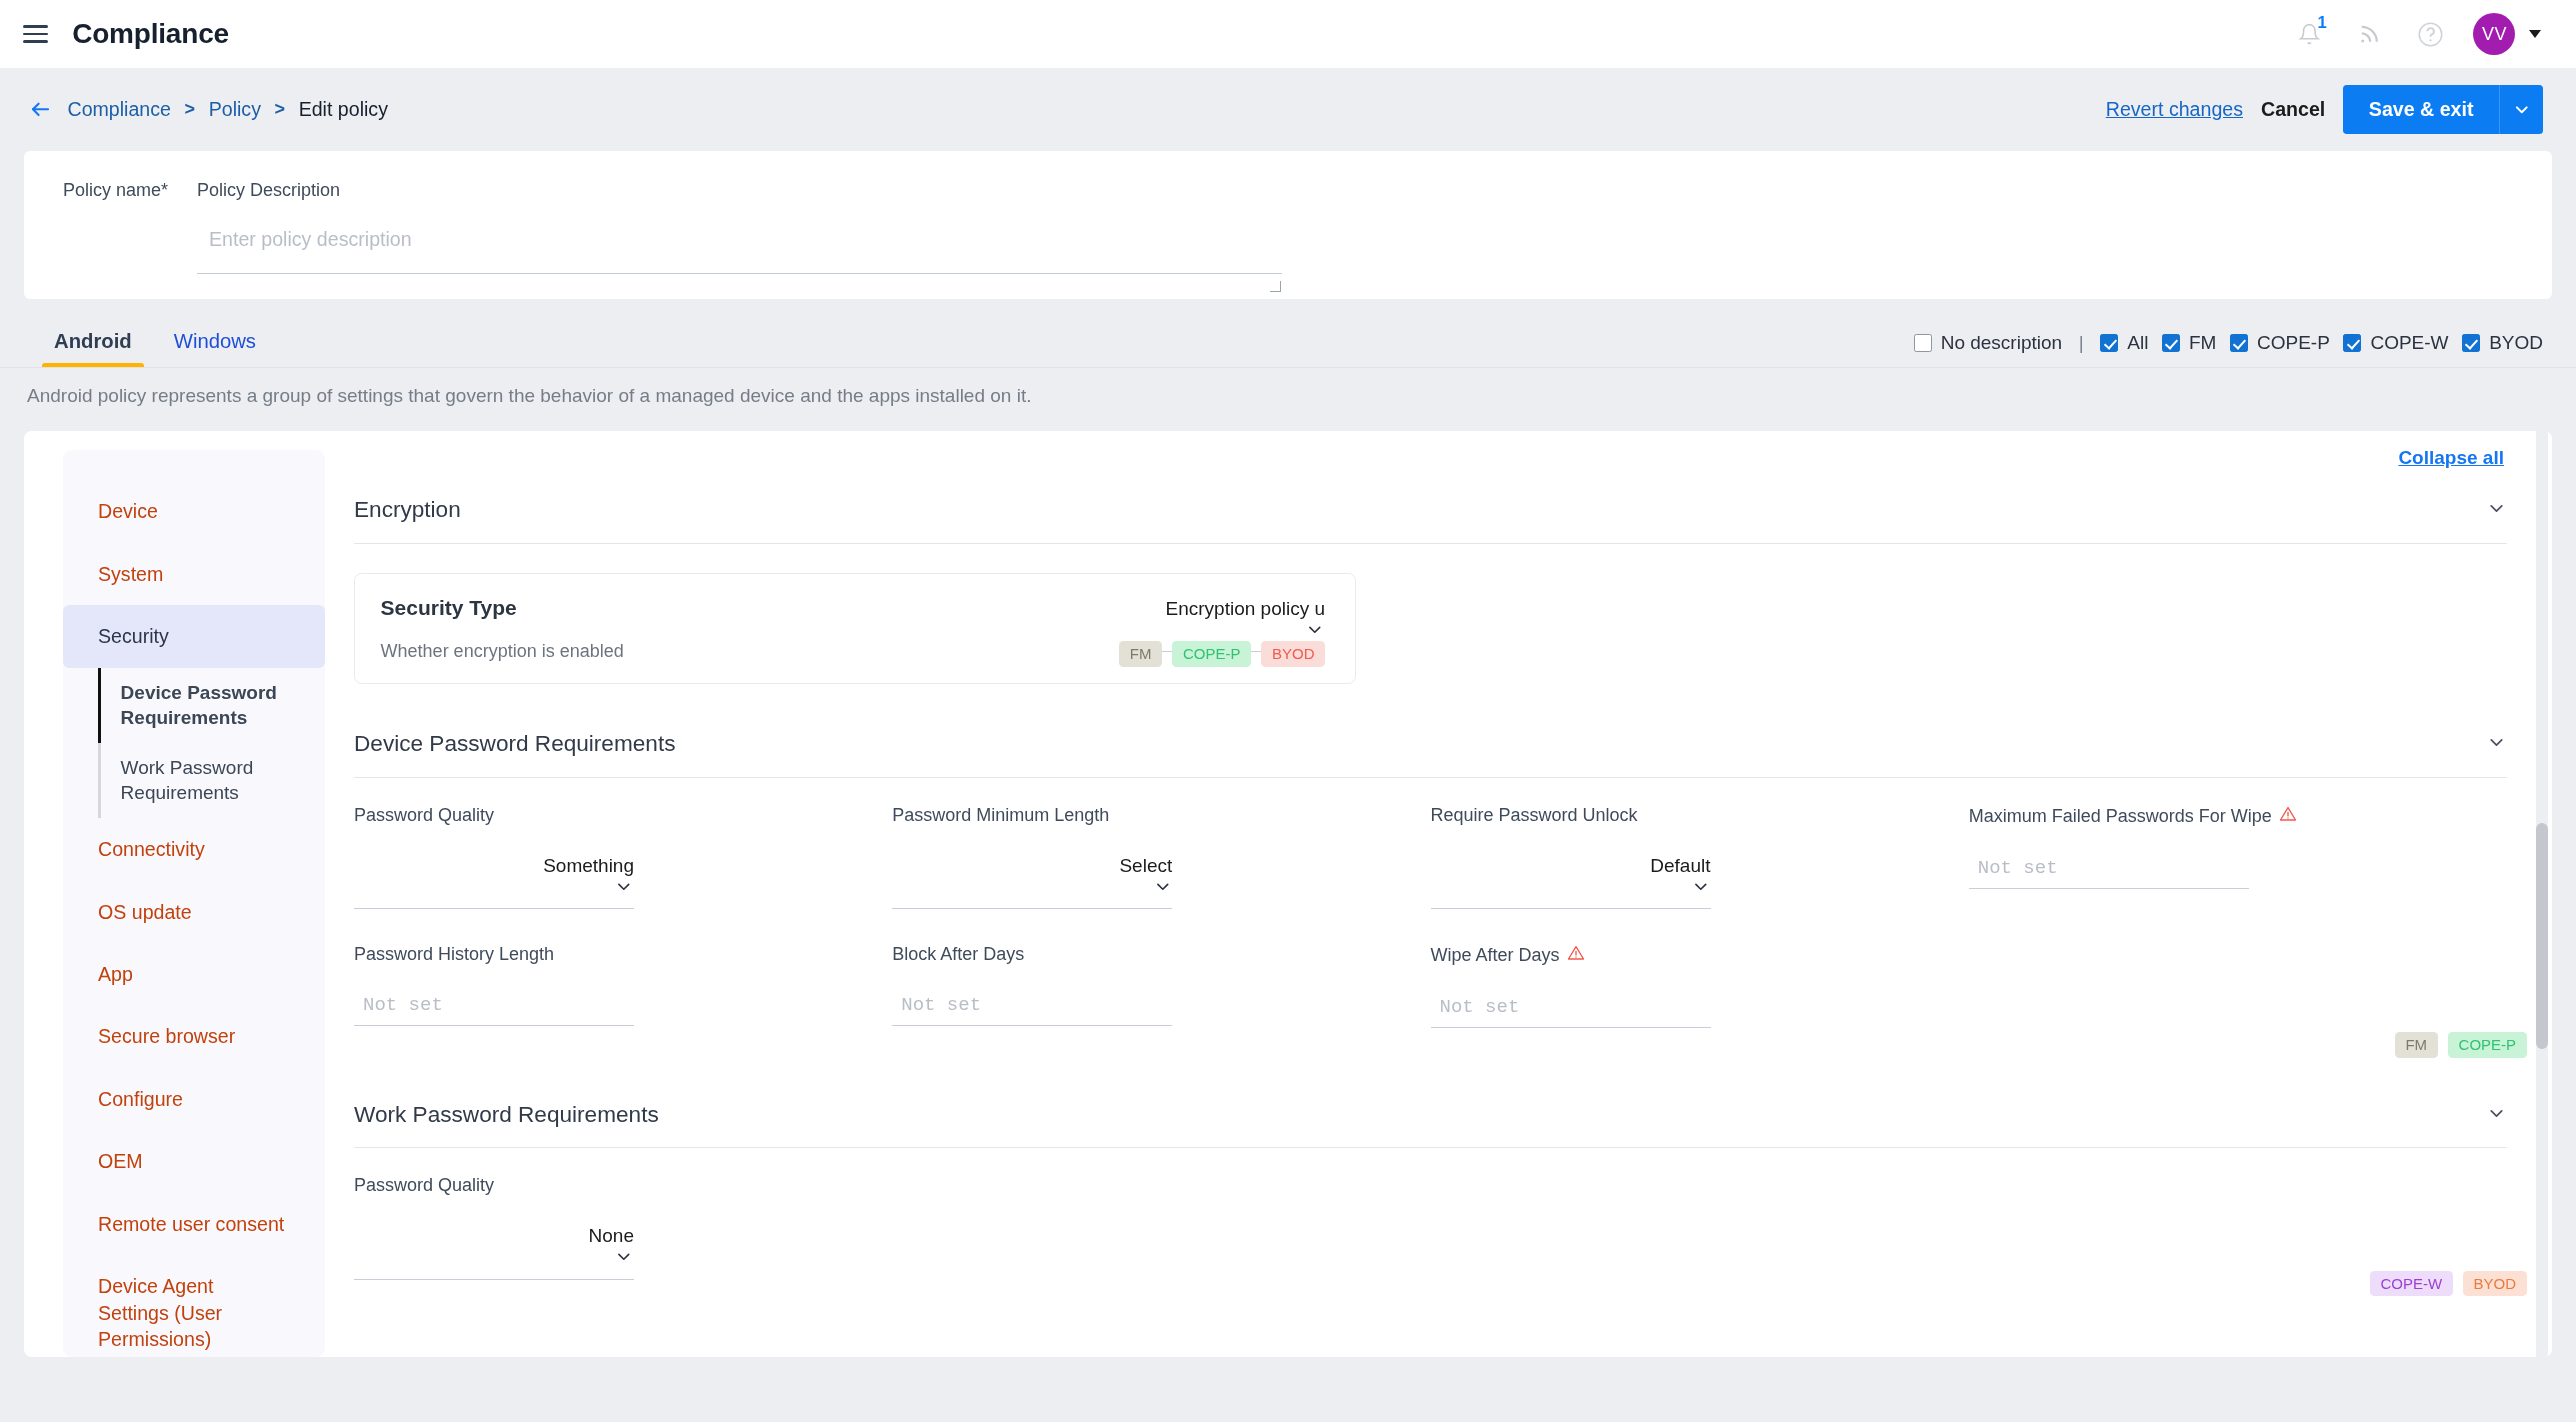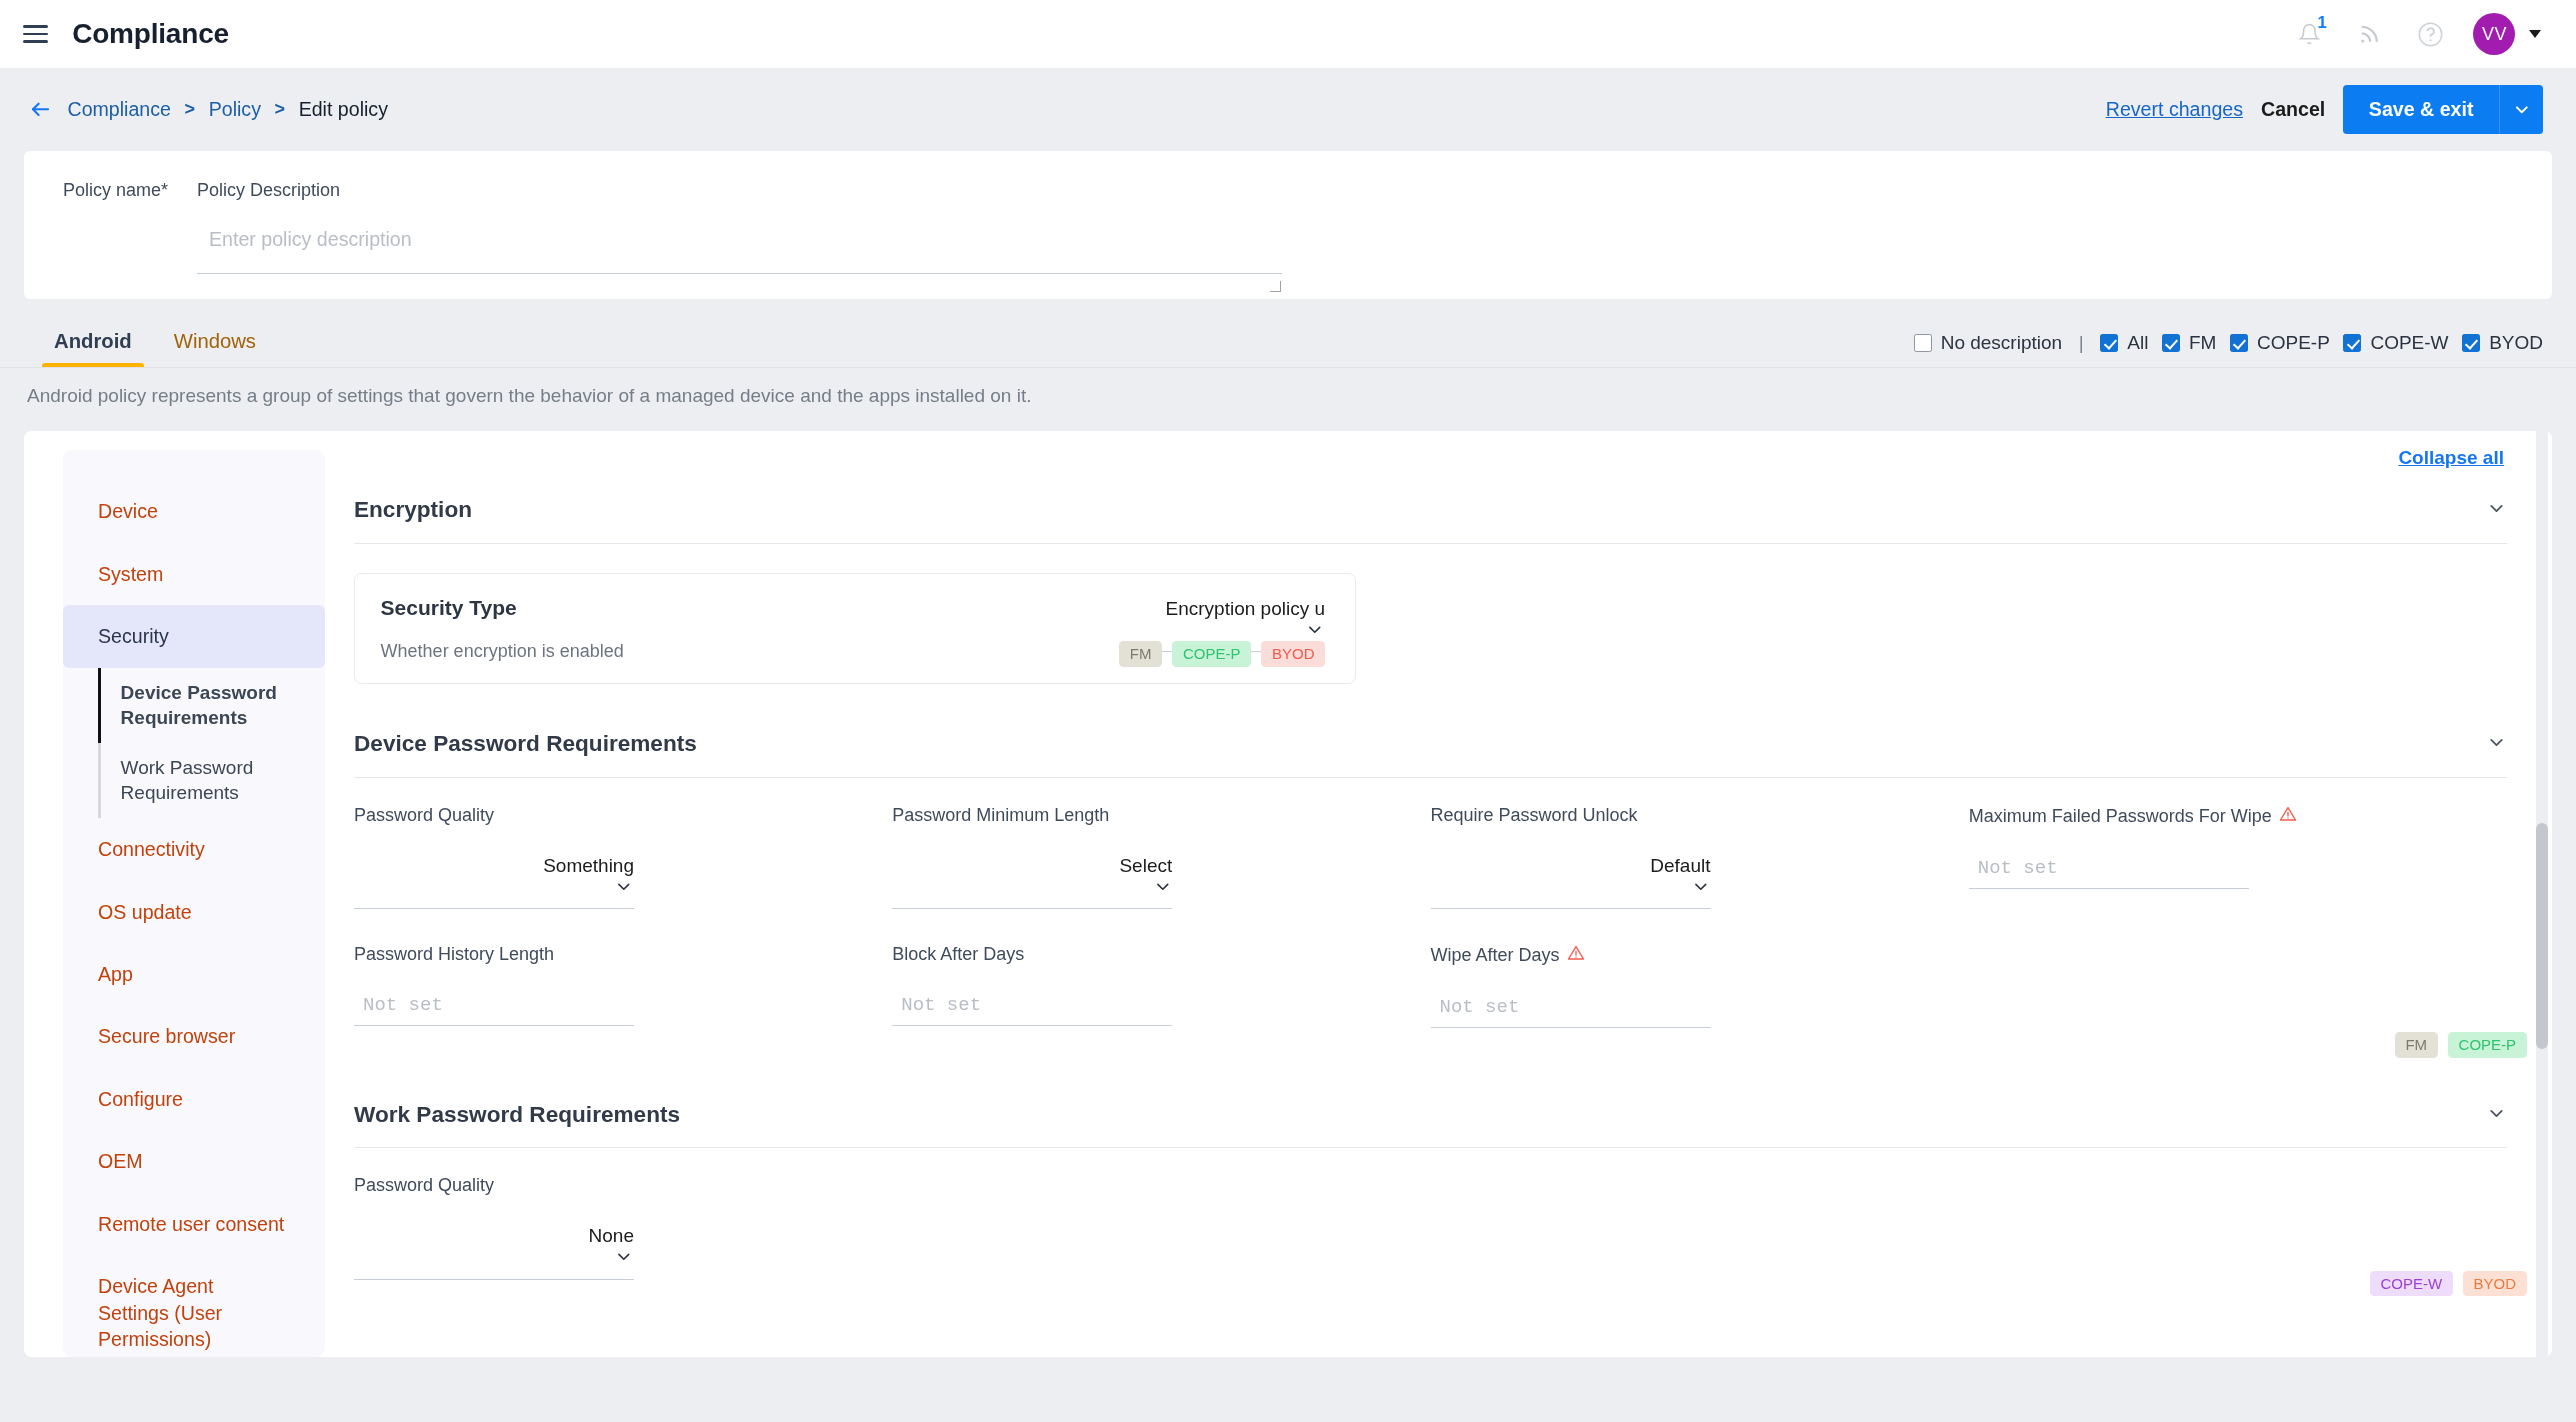--- a/index.html
+++ b/index.html
@@ -83,21 +83,21 @@
   .field-textarea::placeholder, .field-underline-input::placeholder { color:#b9bec6; }
   .ta-wrap { position:relative; }
   .ta-resize { position:absolute; right:1.5px; bottom:7.5px; width:10.5px; height:10.5px;
     border-right:1.5px solid #9aa3ae; border-bottom:1.5px solid #9aa3ae; transform:skewX(0deg); }
 
   
   .tabs-row {
     display:flex; align-items:flex-end; padding: 22.6px 33px 0 54px; height:69px;
     position:relative;
   }
-  .tab { font-size:20.3px; color:#a16207; padding-bottom:15px; cursor:pointer; margin-right:42px; position:relative; }
+  .tab { font-size:20.3px; color:#1d4ed8; padding-bottom:15px; cursor:pointer; margin-right:42px; position:relative; }
   .tab.active { color:#2f3e52; font-weight:700; }
   .tab.active::after {
     content:''; position:absolute; left:-12px; right:-12px; bottom:0;
     height:5.3px; background:#ffb300; border-radius:3px 3px 0 0;
   }
   .tabs-underline { position:absolute; left:0; right:0; bottom:0; height:1.5px; background:#dfe3e8; }
 
   .filters { margin-left:auto; display:flex; align-items:center; gap:13.6px; padding-bottom:13.6px; }
   .fl-item { display:flex; align-items:center; gap:9px; cursor:pointer; font-size:19px; color:#2b3340; }
   .cbox { width:18px;height:18px;border:1.5px solid #8d96a3; border-radius:2.3px; background:#fff; flex:0 0 auto; }
@@ -131,21 +131,21 @@
   .content-col { flex:1; padding: 19.6px 45px 0 29px; position:relative; overflow:hidden; }
   .collapse-all {
     position:absolute; right:48px; top:16.6px;
     font-size:19px; color:#1476f2; text-decoration:underline; cursor:pointer;font-weight:bold;
   }
 
   .sec-head {
     display:flex; align-items:center; padding: 47px 0 19.6px 0;
     border-bottom:1.5px solid #e3e6ea;
   }
-  .sec-title { font-size:22.6px; font-weight:700; color:#303a48; }
+  .sec-title { font-size:22.6px; font-weight:400; color:#303a48; }
   .chev { margin-left:auto; cursor:pointer; }
 
   .setting-card {
     border:1.5px solid #e7eaee; border-radius:7.5px; margin-top:29px;
     width:1002px; padding: 22.6px 25.6px 21px 25.6px; position:relative;
   }
   .setting-name { font-size:21px; color:#2c3542; font-weight:600; }
   .setting-desc { font-size:18px; color:#6d7480; margin-top:21px; }
   .setting-ctrl { position:absolute; right:30px; top:21px; width:196px; }
 

